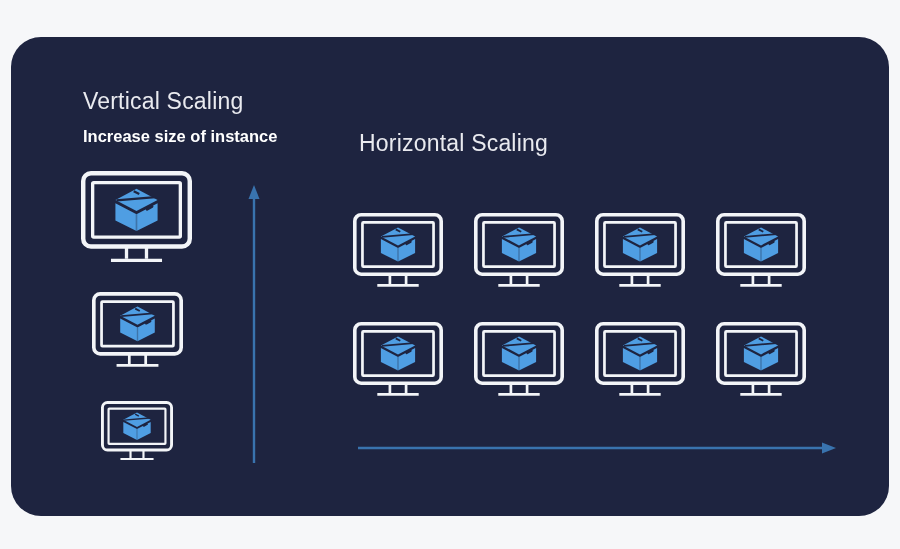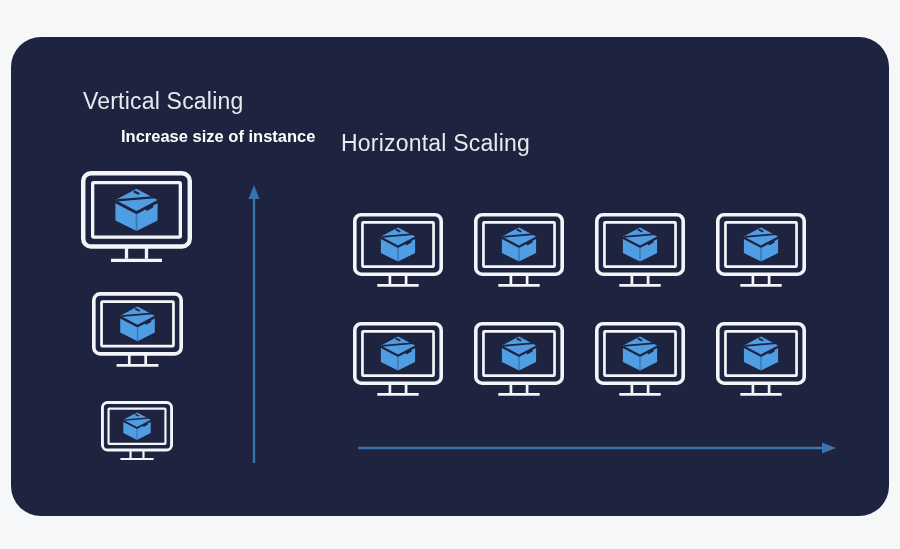--- a/index.html
+++ b/index.html
@@ -11,21 +11,21 @@
     --title:#E9EAEF;
     --subtitle:#FFFFFF;
   }
   *{margin:0;padding:0;box-sizing:border-box;}
   body{background:var(--page);font-family:"Liberation Sans", sans-serif;}
   .stage{position:relative;width:900px;height:537px;background:var(--page);overflow:hidden;}
   .card{position:absolute;left:11px;top:37px;width:878px;height:479px;
         background:var(--navy);border-radius:30px;}
   .abs{position:absolute;}
   .section-title{color:var(--title);font-size:23px;font-weight:400;letter-spacing:.2px;line-height:1.15;}
-  .section-subtitle{color:var(--subtitle);font-size:16.5px;font-weight:700;line-height:1.15;margin-left:38px;}
+  .section-subtitle{color:var(--subtitle);font-size:16.5px;font-weight:700;line-height:1.15;}
   .monitor-grid{display:grid;grid-template-columns:repeat(4,90px);column-gap:31px;row-gap:32px;}
   .monitor-grid svg{display:block;}
   svg.mon{display:block;}
 </style>
 </head>
 <body>
 
 <div class="stage">
 
   <svg width="0" height="0" style="position:absolute" aria-hidden="true">
@@ -69,21 +69,21 @@
       <svg class="mon" width="72" height="62" viewBox="0 0 100 86">
           <use href="#monitor-sym"></use>
         </svg>
     </div>
 
     <svg class="abs" style="left:236px;top:148px;" width="14" height="278">
       <line x1="7" y1="12" x2="7" y2="278" stroke="var(--arrow)" stroke-width="2.4"></line>
       <polygon points="7,0 1.5,14 12.5,14" fill="var(--arrow)"></polygon>
     </svg>
 
-    <div class="abs section-title" style="left:330px;top:93px;">Horizontal Scaling</div>
+    <div class="abs section-title" style="left:348px;top:93px;">Horizontal Scaling</div>
 
     <div class="abs monitor-grid" style="left:342px;top:176px;">
 
         <svg class="mon" width="90" height="77.4" viewBox="0 0 100 86">
           <use href="#monitor-sym"></use>
         </svg>
 
         <svg class="mon" width="90" height="77.4" viewBox="0 0 100 86">
           <use href="#monitor-sym"></use>
         </svg>

